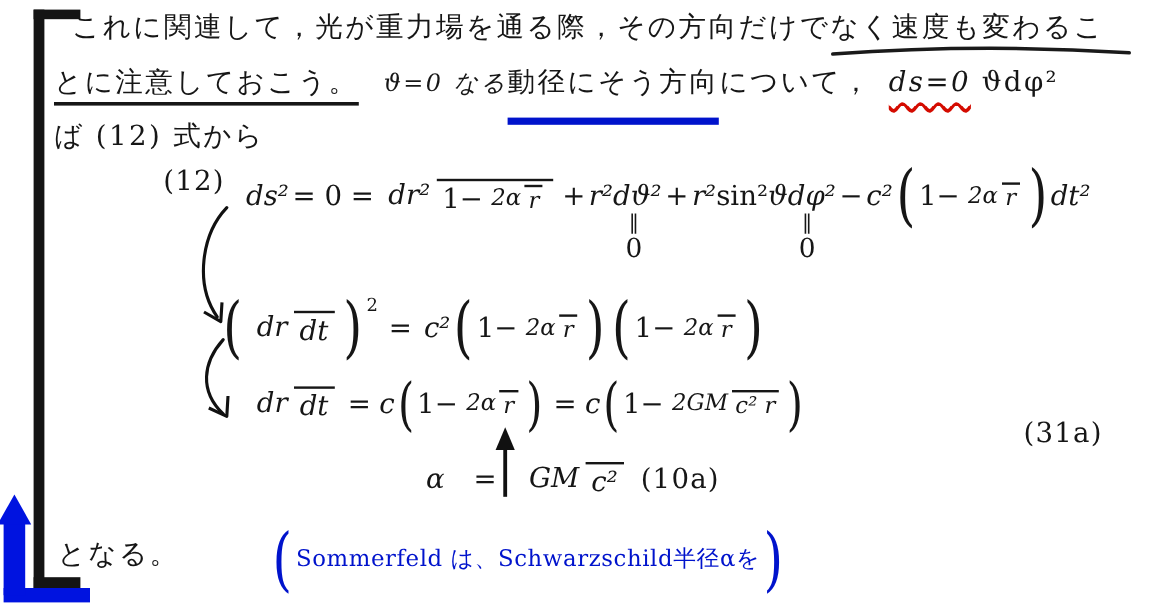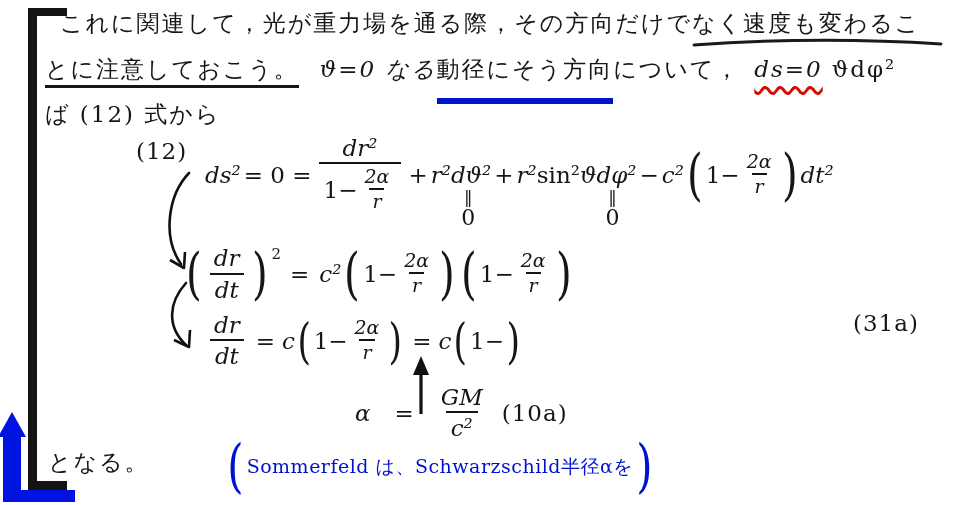--- a/index.html
+++ b/index.html
@@ -20,21 +20,21 @@
     text-underline-offset:9px;
     margin-top:32px;
   }
   .gap-l{margin-left:14px;}
   .gap-s{margin-left:9px;}
 
   
   .eqrow{position:absolute;display:flex;align-items:center;white-space:nowrap;}
   .math{font-size:23px;font-style:italic;}
   .mn{font-style:normal;}
-  .frac{display:inline-flex;flex-direction:column;align-items:center;margin:0 4px;vertical-align:middle;}
+  .frac{display:inline-flex;flex-direction:row;align-items:center;margin:0 4px;vertical-align:middle;}
   .frac .num{display:inline-flex;align-items:flex-end;justify-content:center;padding:0 5px 2px;line-height:1.05;}
   .frac .den{display:inline-flex;align-items:center;justify-content:center;border-top:2px solid #161616;padding:3px 5px 0;line-height:1.05;}
   .sfrac .num,.sfrac .den{font-size:19px;padding:0 3px 1px;}
   .sfrac .den{padding-top:2px;}
   .bp{display:inline-block;font-style:normal;line-height:1;transform:scaleX(.72);font-weight:400;}
   .bp56{font-size:56px;}
   .bp48{font-size:48px;}
   .pow{font-style:normal;font-size:15px;position:relative;top:-20px;left:1px;}
   .op{font-style:normal;margin:0 3px;}
   .term{position:relative;display:inline-block;}
@@ -71,21 +71,21 @@
 
 <div class="abs bluebar" id="blue-arrow-h"></div>
 <div class="abs bluebar" id="blue-arrow-v"></div>
 <div class="abs" id="blue-arrow-head"></div>
 
 <div class="abs jp" style="left:60px;top:10px;">
   <span>これに関連して，光が重力場を通る際，その方向だけでなく</span><span>速度も変わるこ</span>
 </div>
 
 <div class="abs jp" style="left:45px;top:56px;">
-  <span class="u-black">とに注意しておこう。</span><span class="gap-l math" style="font-size:23px;margin-left:21px;">ϑ=0 なる</span><span class="u-blue">動径にそう方向</span><span>について，</span><span class="gap-l math u-redwavy" style="font-size:23px;">ds=0</span><span class="gap-s">ϑdφ²</span>
+  <span class="u-black">とに注意しておこう。</span><span class="gap-l math" style="font-size:20px;margin-left:21px;">ϑ=0 なる</span><span class="u-blue">動径にそう方向</span><span>について，</span><span class="gap-l math u-redwavy" style="font-size:23px;">ds=0</span><span class="gap-s">ϑdφ²</span>
 </div>
 
 <div class="abs jp" style="left:45px;top:101px;">ば (12) 式から</div>
 
 <div class="abs eqtag" style="left:136px;top:138px;">(12)</div>
 
 <div class="eqrow math" style="left:205px;top:136px;">
   <span>ds²</span>
   <span class="mn op">= 0 =</span>
   <span class="frac">
@@ -163,23 +163,27 @@
   <span class="mn">1−</span>
   <span class="frac sfrac">
     <span class="num">2α</span>
     <span class="den">r</span>
   </span>
   <span class="bp bp48">)</span>
   <span class="mn op" style="margin:0 7px;">=</span>
   <span>c</span>
   <span class="bp bp48">(</span>
   <span class="mn">1−</span>
+  <span class="frac sfrac">
+    <span class="num">2GM</span>
+    <span class="den">c² r</span>
+  </span>
   <span class="bp bp48">)</span>
 </div>
-<div class="abs eqtag" style="left:853px;top:310px;">(31a)</div>
+<div class="abs eqtag" style="left:853px;top:348px;">(31a)</div>
 
 <div class="eqrow math" style="left:355px;top:385px;">
   <span>α</span>
   <span class="mn op" style="margin:0 18px 0 24px;">=</span>
   <span class="frac">
     <span class="num">GM</span>
     <span class="den">c²</span>
   </span>
   <span class="eqtag" style="margin-left:10px;">(10a)</span>
 </div>

